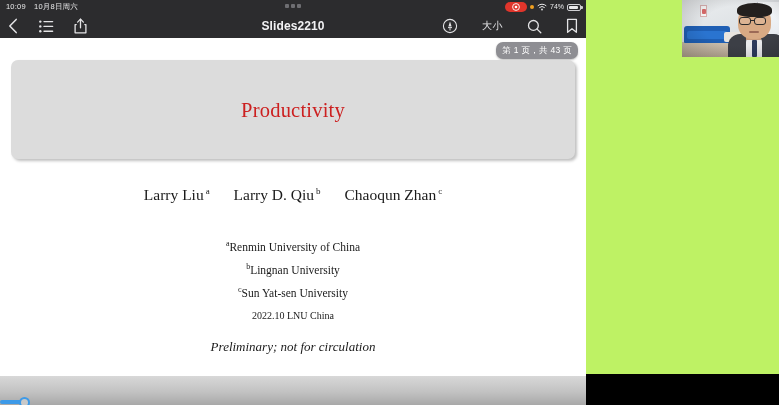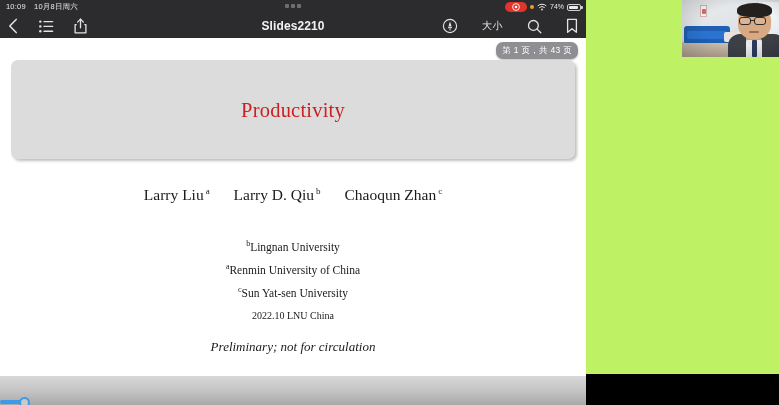--- a/index.html
+++ b/index.html
@@ -320,24 +320,24 @@
           <span class="auth">
             <span>Larry D. Qiu</span><sup>b</sup>
           </span>
           <span class="auth">
             <span>Chaoqun Zhan</span><sup>c</sup>
           </span>
         </div>
 
         <div id="affils">
           <div>
-            <sup>b</sup><span>Lingnan University</span>
+            <sup>a</sup><span>Renmin University of China</span>
           </div>
           <div>
-            <sup>a</sup><span>Renmin University of China</span>
+            <sup>b</sup><span>Lingnan University</span>
           </div>
           <div>
             <sup>c</sup><span>Sun Yat-sen University</span>
           </div>
         </div>
 
         <div id="venue">2022.10 LNU China</div>
         <div id="note">Preliminary; not for circulation</div>
       </div>
     </div>

